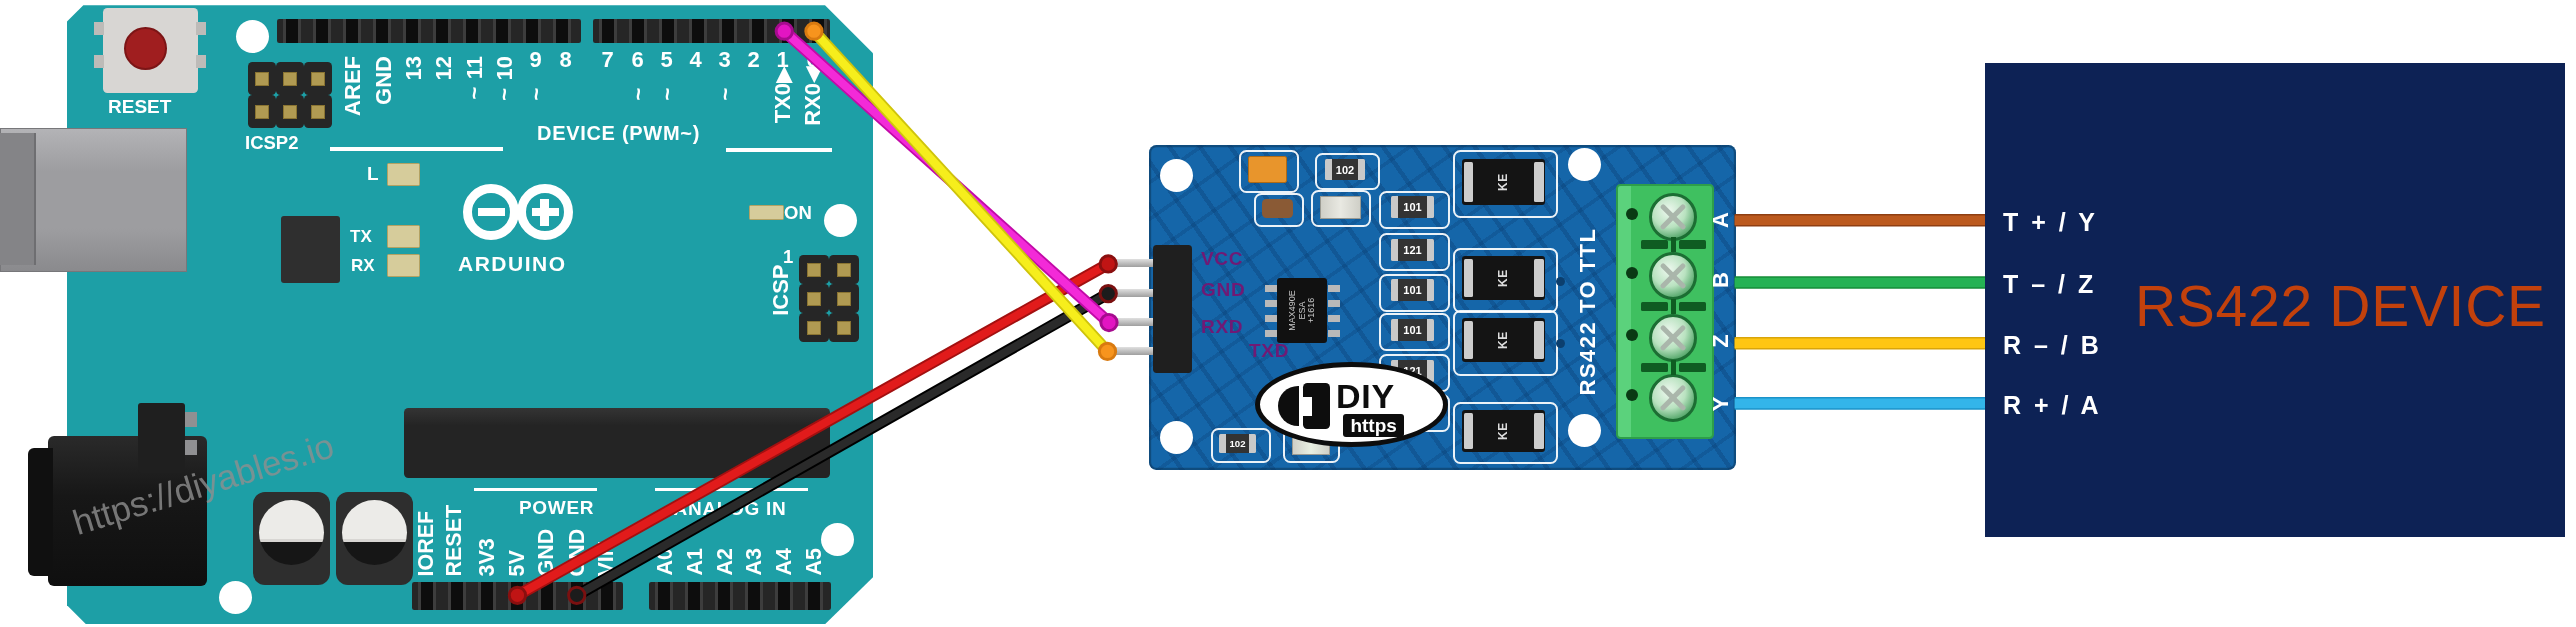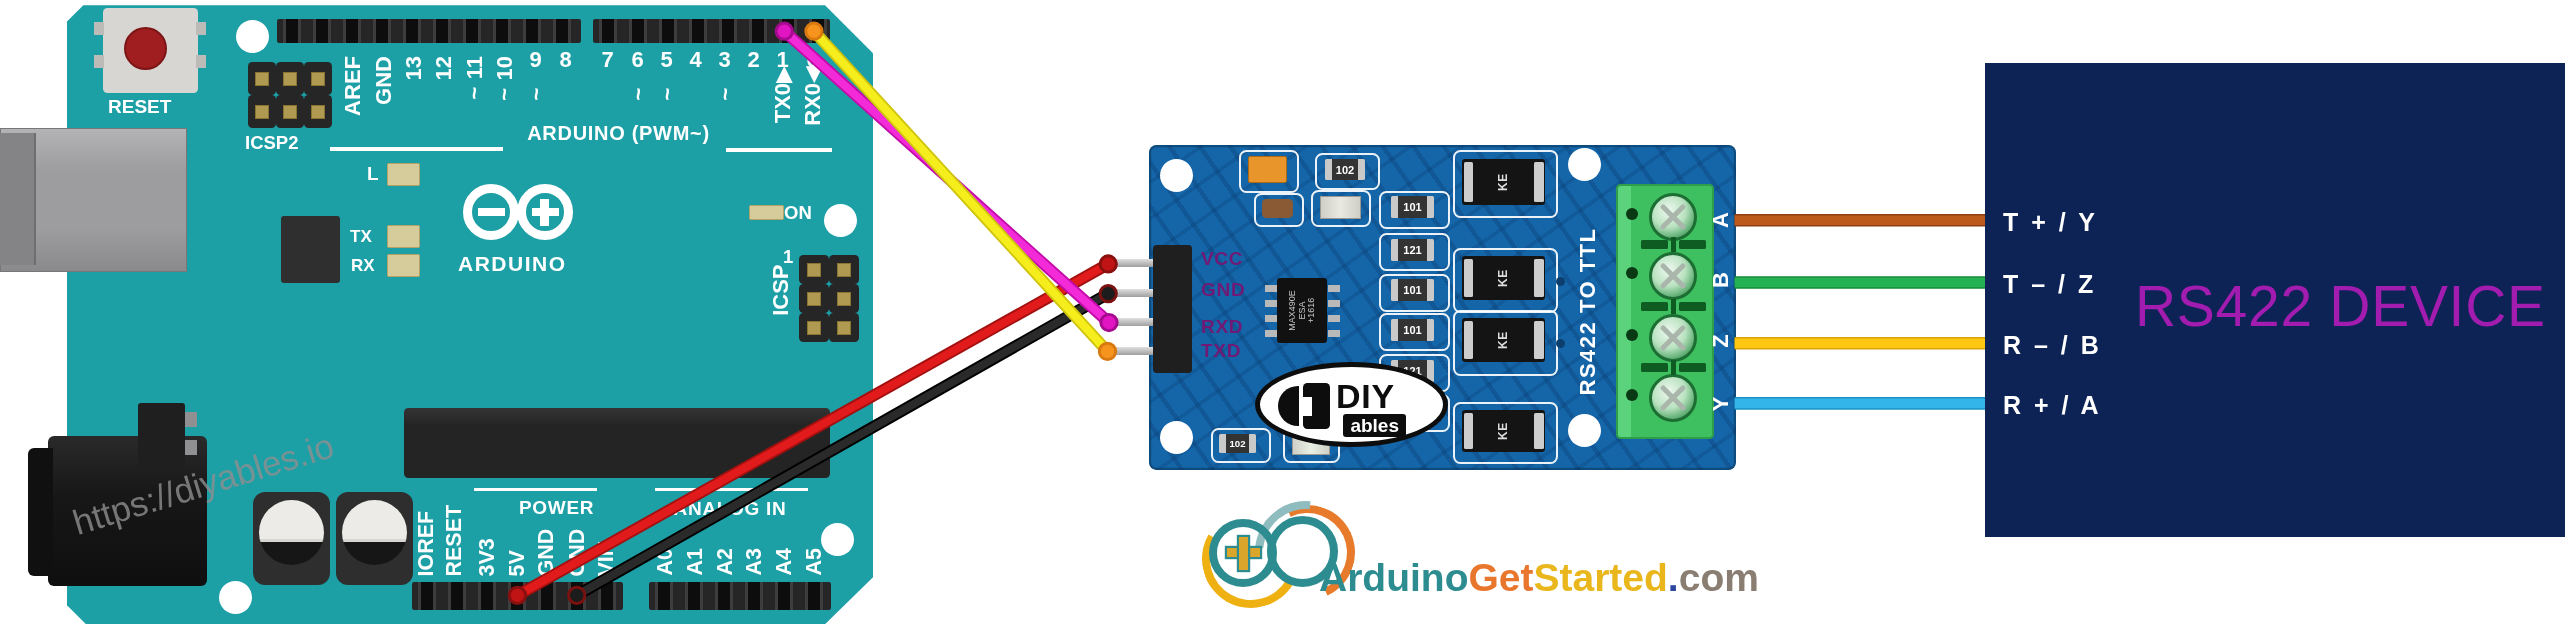--- a/index.html
+++ b/index.html
@@ -54,21 +54,21 @@
          background:radial-gradient(circle at 40% 35%,#eef8ef 0%,#b9e2c0 45%,#63b077 72%,#2c7a42 100%);}
   .screw i{position:absolute;left:50%;top:50%;width:33px;height:5.2px;background:#aab6ab;border-radius:2.2px;}
   .screw i.s1{transform:translate(-50%,-50%) rotate(45deg);}
   .screw i.s2{transform:translate(-50%,-50%) rotate(-45deg);}
   .slotrow{position:absolute;left:1635px;width:77px;height:15px;display:flex;align-items:center;justify-content:center;gap:3.7px;}
   .slotrow b{display:block;width:27px;height:9.6px;background:#0f5c22;border-radius:1.5px;}
   .slotrow i{display:block;width:4.4px;height:15px;background:#0f5c22;}
   
   #device{position:absolute;left:1985px;top:63px;width:580px;height:474px;}
   .dpin{position:absolute;left:2003px;color:#fff;font-weight:bold;font-size:25px;letter-spacing:3px;white-space:nowrap;}
-  #devtitle{position:absolute;left:2135px;top:273px;width:426px;color:#a21caf;font-size:57px;letter-spacing:0.7px;white-space:nowrap;}
+  #devtitle{position:absolute;left:2135px;top:273px;width:426px;color:#c2410c;font-size:57px;letter-spacing:0.7px;white-space:nowrap;}
   
   #diyoval{position:absolute;left:1255px;top:362px;width:193px;height:85px;background:#fff;border:5.2px solid #0d0d0d;
            border-radius:50%;box-sizing:border-box;}
   #agslogo{position:absolute;left:1202px;top:495px;width:519px;height:111px;}
   .ring{position:absolute;border-radius:50%;border:8.2px solid #2d8c90;}
   .arc{position:absolute;border-radius:50%;border:8.2px solid transparent;}
   #agstext{position:absolute;left:117px;top:61px;font-size:39px;font-weight:bold;white-space:nowrap;}
   .vlabelmid{position:absolute;color:#fff;font-weight:bold;}
   #watermark{position:absolute;left:65px;top:443px;width:415px;font-size:35px;color:#8f8f8f;opacity:.8;
              transform:rotate(-17deg);white-space:nowrap;}
@@ -146,21 +146,21 @@
   <div class="pnum" style="left:800px;top:47px;">0</div>
   <div class="tilde" style="left:626px;top:83px;">~</div>
   <div class="tilde" style="left:655px;top:83px;">~</div>
   <div class="tilde" style="left:713px;top:83px;">~</div>
 
   <div class="vt" style="left:727px;top:109px;width:111px;"><span>TX0▶</span></div>
   <div class="vt" style="left:757px;top:109px;width:111px;"><span>RX0◀</span></div>
 
   <div class="silk" style="left:330px;top:147px;width:173px;height:3.7px;"></div>
   <div class="silk" style="left:726px;top:148px;width:106px;height:3.7px;"></div>
-  <div class="wlabel" style="left:511px;top:122px;width:215px;text-align:center;font-size:20px;letter-spacing:0.7px;">ARDUINO (PWM~)</div>
+  <div class="wlabel" style="left:511px;top:122px;width:215px;text-align:center;font-size:20px;letter-spacing:0.7px;">DEVICE (PWM~)</div>
 
   <div class="wlabel" style="left:367px;top:163px;font-size:19px;">L</div>
   <div class="led" style="left:387px;top:163px;width:31px;height:21px;"></div>
   <div class="wlabel" style="left:350px;top:227px;font-size:17px;">TX</div>
   <div class="led" style="left:387px;top:225px;width:31px;height:21px;"></div>
   <div class="wlabel" style="left:351px;top:256px;font-size:17px;">RX</div>
   <div class="led" style="left:387px;top:254px;width:31px;height:21px;"></div>
   <div class="led" style="left:749px;top:205px;width:33px;height:13.3px;"></div>
   <div class="wlabel" style="left:784px;top:202px;font-size:18.5px;">ON</div>
 
@@ -242,21 +242,21 @@
   <div class="hole" style="left:1568px;top:414px;"></div>
 
   <div class="lead" style="left:1112px;top:259px;"></div>
   <div class="lead" style="left:1112px;top:289px;"></div>
   <div class="lead" style="left:1112px;top:318px;"></div>
   <div class="lead" style="left:1112px;top:347px;"></div>
   <div class="abs" style="left:1153px;top:245px;width:39px;height:128px;background:#1f1f1f;border-radius:3.7px;"></div>
   <div class="mpin" style="top:248px;">VCC</div>
   <div class="mpin" style="top:279px;">GND</div>
   <div class="mpin" style="top:316px;">RXD</div>
-  <div class="mpin" style="top:340px;">TXD</div>
+  <div class="mpin" style="top:340px;margin-left:48px;">TXD</div>
 
   <div class="frame" style="left:1239px;top:150px;width:56px;height:39px;"></div>
   <div class="abs" style="left:1248px;top:156px;width:39px;height:27px;background:#e8952c;border:1.5px solid #b06a14;box-sizing:border-box;border-radius:2.2px;"></div>
   <div class="frame" style="left:1315px;top:153px;width:61px;height:33px;"></div>
   <div class="rbody" style="left:1325px;top:159px;width:40px;height:21px;">
       <span>102</span>
     </div>
   <div class="frame" style="left:1254px;top:193px;width:46px;height:30px;"></div>
   <div class="abs" style="left:1262px;top:199px;width:31px;height:19px;background:#8a5a35;border-radius:4.4px;"></div>
   <div class="frame" style="left:1311px;top:190px;width:56px;height:33px;"></div>
@@ -410,30 +410,18 @@
   <div class="dpin" style="top:270px;">T – / Z</div>
   <div class="dpin" style="top:331px;">R – / B</div>
   <div class="dpin" style="top:391px;">R + / A</div>
   <div id="devtitle">RS422 DEVICE</div>
 
   <div id="diyoval">
     <div class="abs" style="left:18px;top:19px;width:21px;height:40px;background:#0d0d0d;border-radius:20px 0 0 20px;"></div>
     <div class="abs" style="left:43px;top:16.3px;width:27px;height:46px;background:#0d0d0d;border-radius:4.4px;"></div>
     <div class="abs" style="left:43px;top:30px;width:9px;height:19px;background:#fff;"></div>
     <div class="abs" style="left:76px;top:10.4px;font-size:34px;font-weight:800;color:#0d0d0d;letter-spacing:0.7px;">DIY</div>
-    <div class="abs" style="left:83px;top:47px;background:#0d0d0d;color:#fff;font-size:19px;font-weight:bold;padding:0.7px 7.4px;border-radius:3px;">ables</div>
+    <div class="abs" style="left:83px;top:47px;background:#0d0d0d;color:#fff;font-size:19px;font-weight:bold;padding:0.7px 7.4px;border-radius:3px;">https</div>
   </div>
 
-  <div id="agslogo">
-    <div class="arc" style="left:0px;top:15px;width:82px;height:82px;border-left-color:#eeb111;border-bottom-color:#eeb111;transform:rotate(-15deg);"></div>
-    <div class="arc" style="left:58px;top:10.4px;width:79px;height:79px;border-top-color:#e87a2c;border-right-color:#e87a2c;transform:rotate(20deg);"></div>
-    <div class="arc" style="left:53px;top:6px;width:86px;height:86px;border-top-color:#8fbcbe;transform:rotate(-40deg);"></div>
-    <div class="ring" style="left:7.4px;top:24px;width:68px;height:68px;box-sizing:border-box;"></div>
-    <div class="ring" style="left:65px;top:21px;width:71px;height:71px;box-sizing:border-box;"></div>
-    <div class="abs" style="left:25px;top:53px;width:33px;height:9px;background:#d9a52b;box-shadow:0 0 0 2.2px #2d8c90;"></div>
-    <div class="abs" style="left:37px;top:42px;width:9px;height:33px;background:#d9a52b;box-shadow:0 0 0 2.2px #2d8c90;"></div>
-    <div id="agstext">
-      <span style="color:#2d8c90;">Arduino</span><span style="color:#e8762d;">Get</span><span style="color:#e9b61c;">Started</span><span style="color:#2c46a0;">.</span><span style="color:#8a7e72;">com</span>
-    </div>
-  </div>
 
 </div>
 
 
 </body></html>

